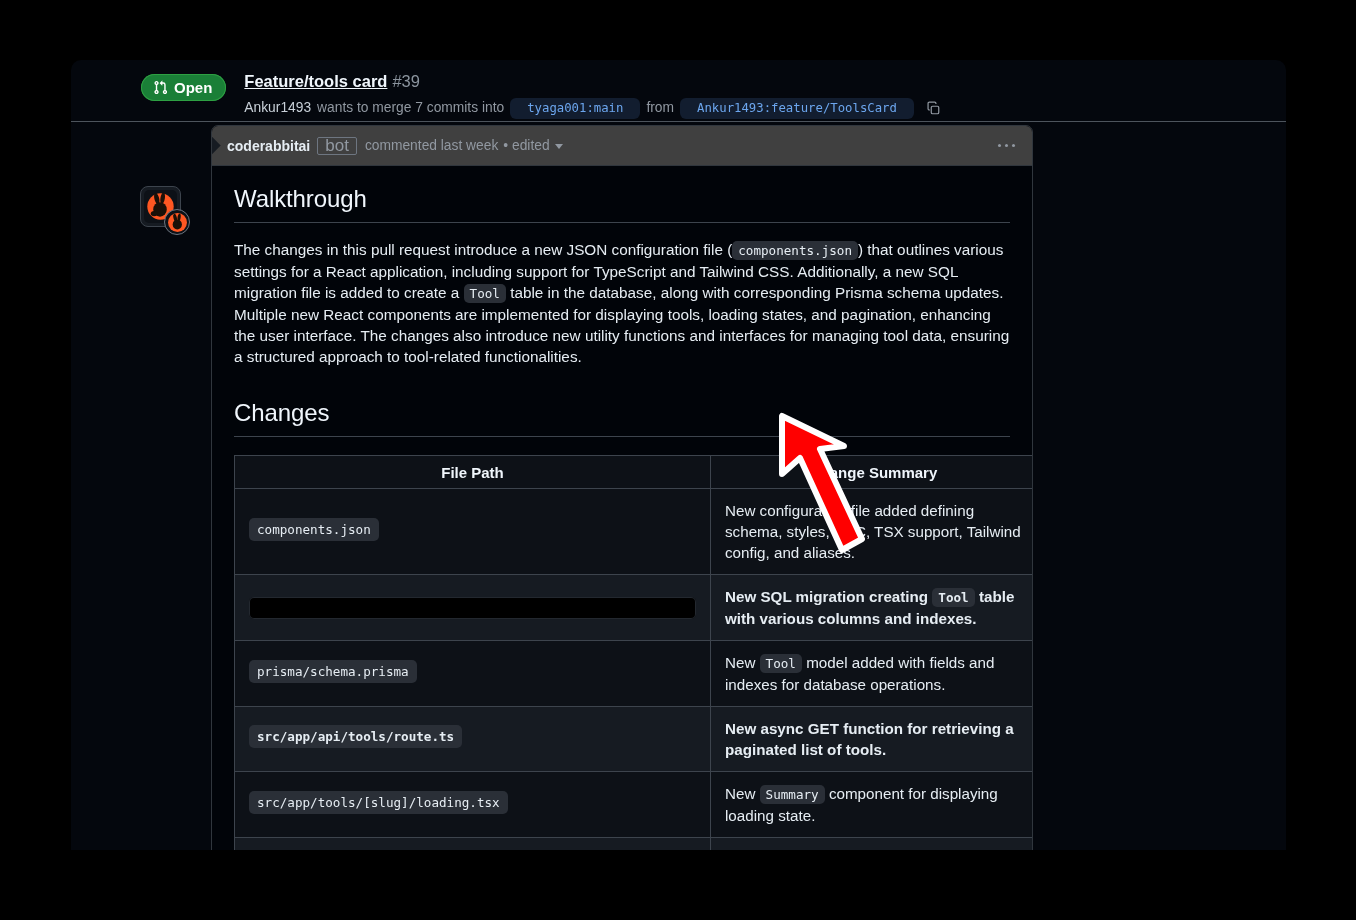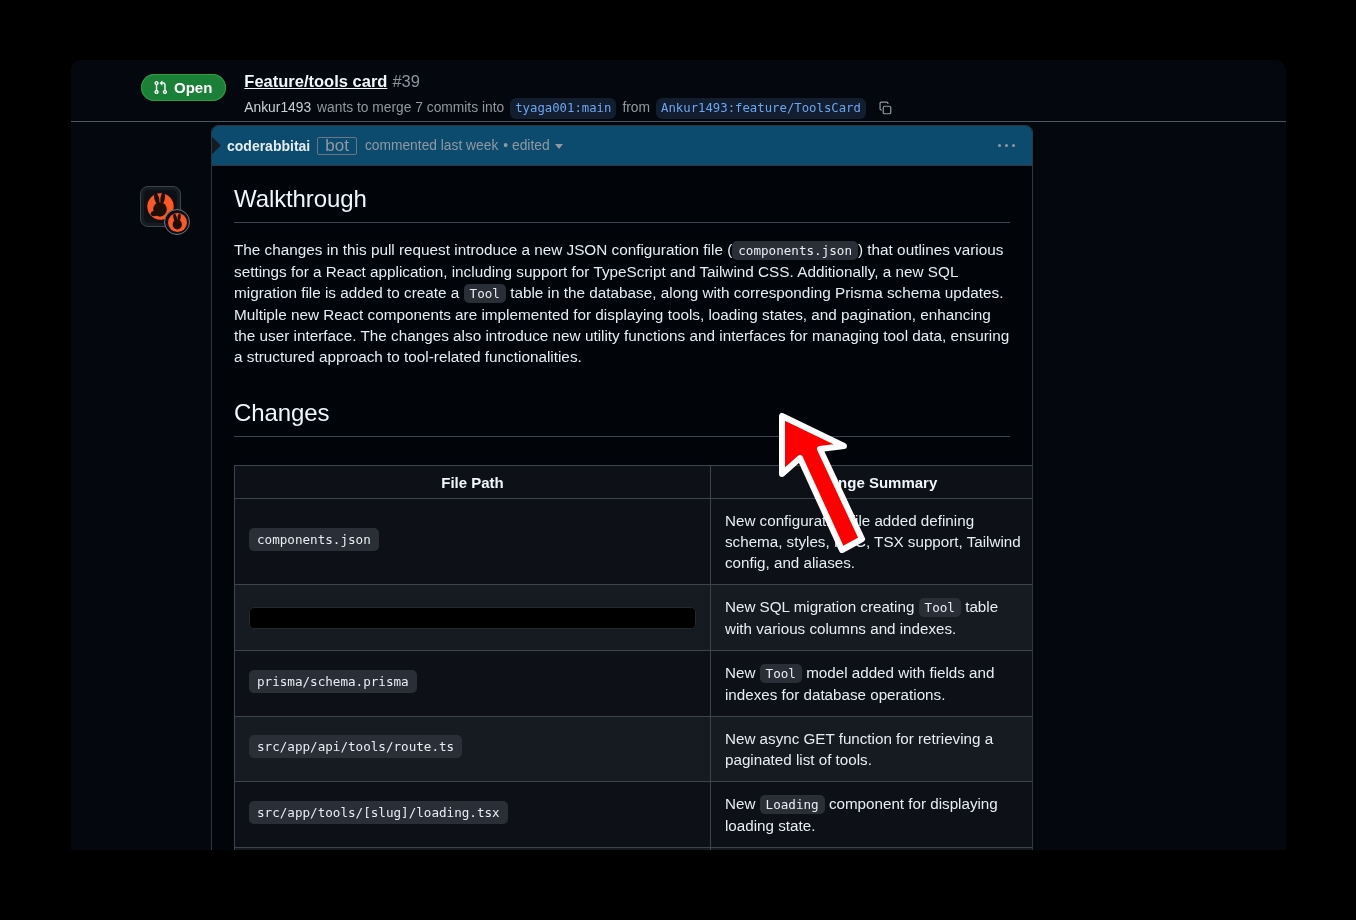--- a/index.html
+++ b/index.html
@@ -82,21 +82,21 @@
     display: flex;
     align-items: center;
     gap: 6px;
   }
   .pr-sub-line .author { color: #c9d1d9; }
   .branch-chip {
     display: inline-block;
     background: #121d2f;
     color: #6ca6ee;
     border-radius: 6px;
-    padding: 2px 5px;
+    padding: 2px 17px;
     font-family: "DejaVu Sans Mono", "Liberation Mono", monospace;
     font-size: 12.3px;
     line-height: 17px;
   }
   .copy-btn {
     display: inline-flex;
     align-items: center;
     justify-content: center;
     width: 22px; height: 22px;
     margin-left: 3px;
@@ -165,21 +165,21 @@
     width: 12px; height: 12px;
     background: #161b22;
     border-left: 1px solid #30363d;
     border-bottom: 1px solid #30363d;
     transform: rotate(45deg);
     z-index: 3;
   }
   #comment-header {
     position: relative;
     height: 40px;
-    background: #0c4a6e;
+    background: #404040;
     border-bottom: 1px solid #30363d;
     display: flex;
     align-items: center;
     padding: 0 14px 0 15px;
     z-index: 2;
   }
   .ch-author {
     font-size: 14px;
     font-weight: 700;
     color: #e6edf3;
@@ -258,21 +258,21 @@
     background: #2a2f37;
     border-radius: 5px;
     padding: 2px 6px;
     font-family: "DejaVu Sans Mono", "Liberation Mono", monospace;
     font-size: 12.6px;
     color: #e6edf3;
   }
 
   
   table.changes {
-    margin-top: 28px;
+    margin-top: 18px;
     border-collapse: collapse;
     width: 802px;
     table-layout: fixed;
     padding-left: 30px;
   }
   table.changes th,
   table.changes td {
     border: 1px solid #3d444d;
     vertical-align: middle;
   }
@@ -287,21 +287,21 @@
   col.c-path { width: 476px; }
   col.c-sum  { width: 326px; }
 
   table.changes td {
     padding: 11px 14px;
     font-size: 15.2px;
     line-height: 21px;
     color: #e6edf3;
   }
   table.changes tr.even td { background: #0d1117; }
-  table.changes tr.odd  td { background: #161b22; }
+  table.changes tr.odd  td { background: #161b22; font-weight: bold; }
 
   td.path { padding: 11px 14px; }
   .pathchip {
     display: inline-block;
     background: #2a2f37;
     border-radius: 5px;
     padding: 3px 8px;
     font-family: "DejaVu Sans Mono", "Liberation Mono", monospace;
     font-size: 12.6px;
     line-height: 17px;
@@ -442,21 +442,21 @@
               <tr class="even">
                 <td class="path"><span class="pathchip">prisma/schema.prisma</span></td>
                 <td><span>New </span><code class="inline">Tool</code><span> model added with fields and indexes for database operations.</span></td>
               </tr>
               <tr class="odd">
                 <td class="path"><span class="pathchip">src/app/api/tools/route.ts</span></td>
                 <td><span>New async GET function for retrieving a paginated list of tools.</span></td>
               </tr>
               <tr class="even">
                 <td class="path"><span class="pathchip">src/app/tools/[slug]/loading.tsx</span></td>
-                <td><span>New </span><code class="inline">Loading</code><span> component for displaying loading state.</span></td>
+                <td><span>New </span><code class="inline">Summary</code><span> component for displaying loading state.</span></td>
               </tr>
               <tr class="odd">
                 <td class="path"></td>
                 <td></td>
               </tr>
             </tbody>
         </table>
 
       </div>
     </div>

